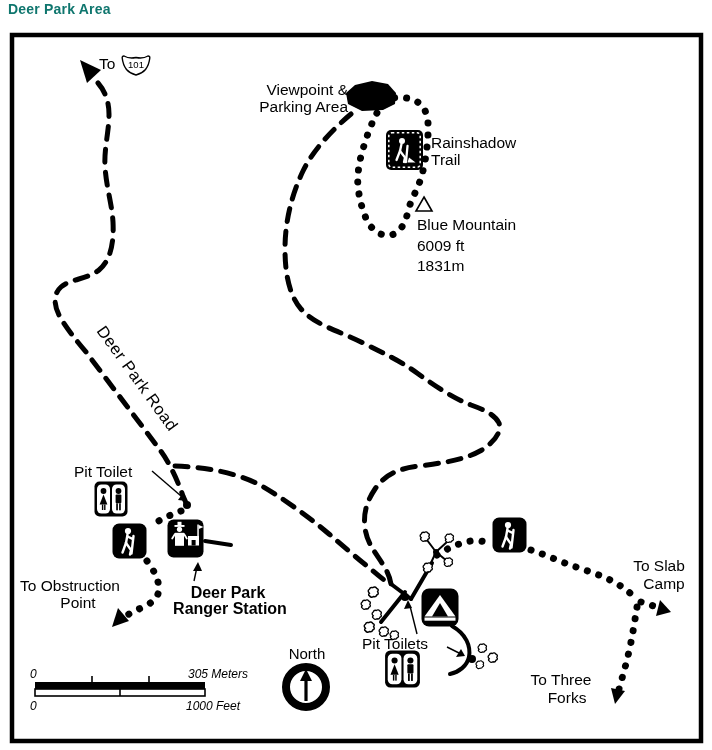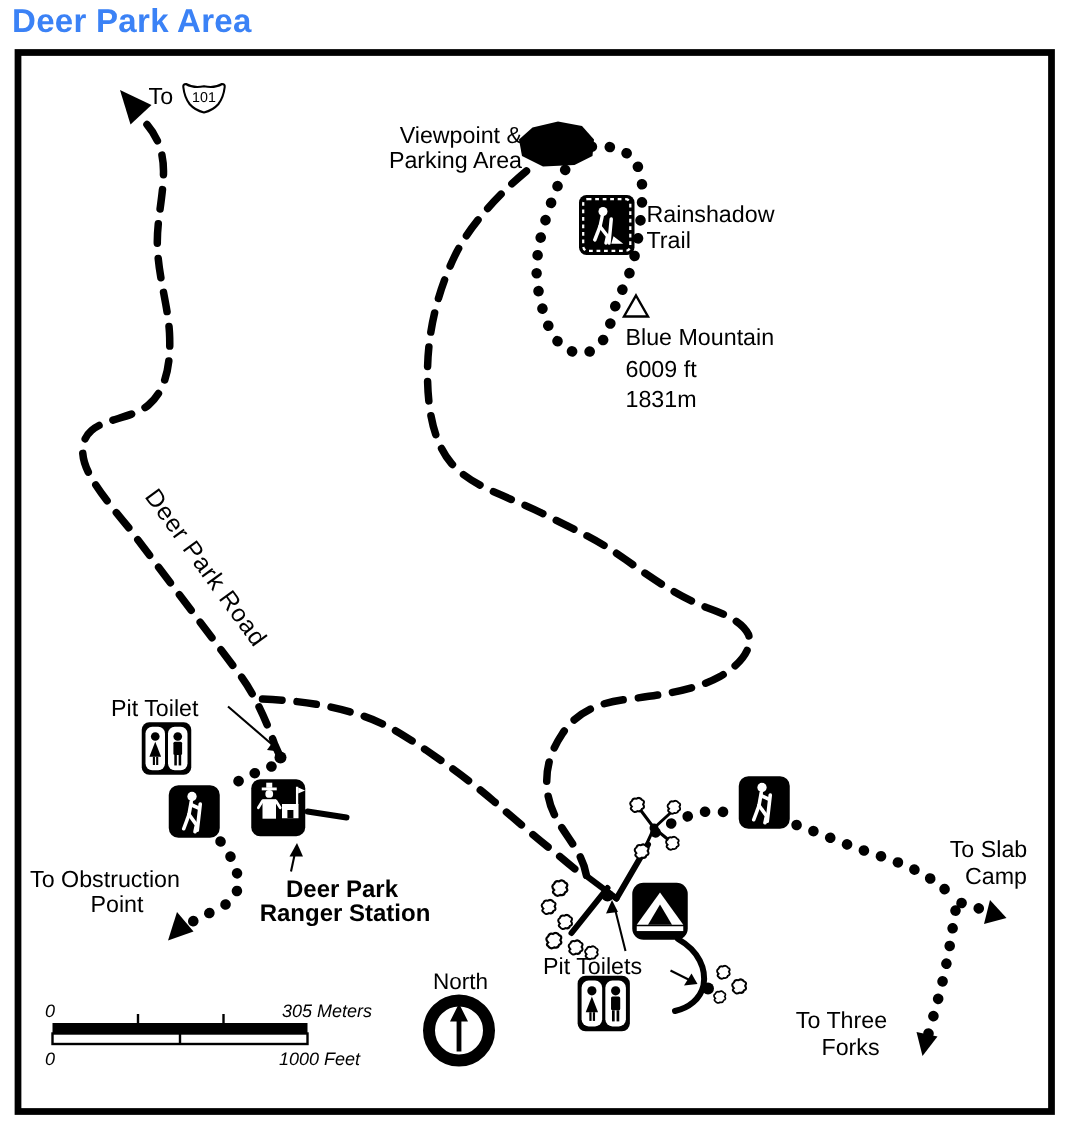--- a/index.html
+++ b/index.html
@@ -1,19 +1,19 @@
 <!DOCTYPE html>
 <html><head>
 <meta charset="utf-8">
 <style>
   html,body{margin:0;padding:0;background:#ffffff;}
   .page{position:relative;width:712px;height:750px;background:#fff;overflow:hidden;
         font-family:"Liberation Sans",sans-serif;}
-  .page h1{position:absolute;left:8px;top:1px;margin:0;font-size:22px;font-weight:bold;
-           color:#3b82f6;letter-spacing:0.2px;}
+  .page h1{position:absolute;left:8px;top:1px;margin:0;font-size:14px;font-weight:bold;
+           color:#0f766e;letter-spacing:0.2px;}
   svg{position:absolute;left:0;top:0;}
   svg text{font-family:"Liberation Sans",sans-serif;fill:#000;}
   .lbl{font-size:15.5px;}
   .lbl-bold{font-size:16px;font-weight:bold;}
   .scale-lbl{font-size:12px;font-style:italic;}
   .shield-num{font-size:9.5px;}
 </style>
 </head>
 <body>
 

